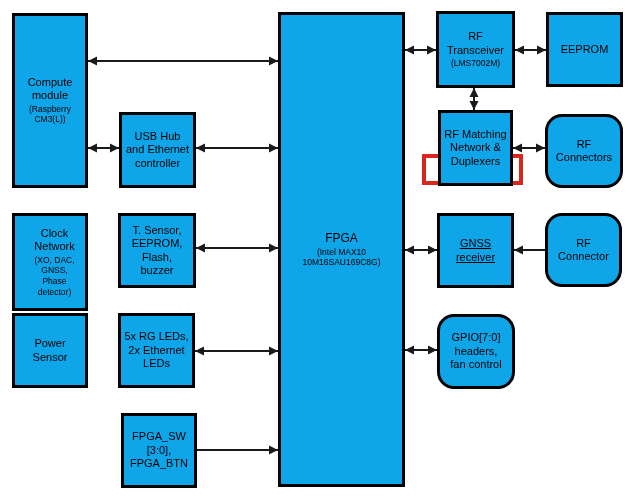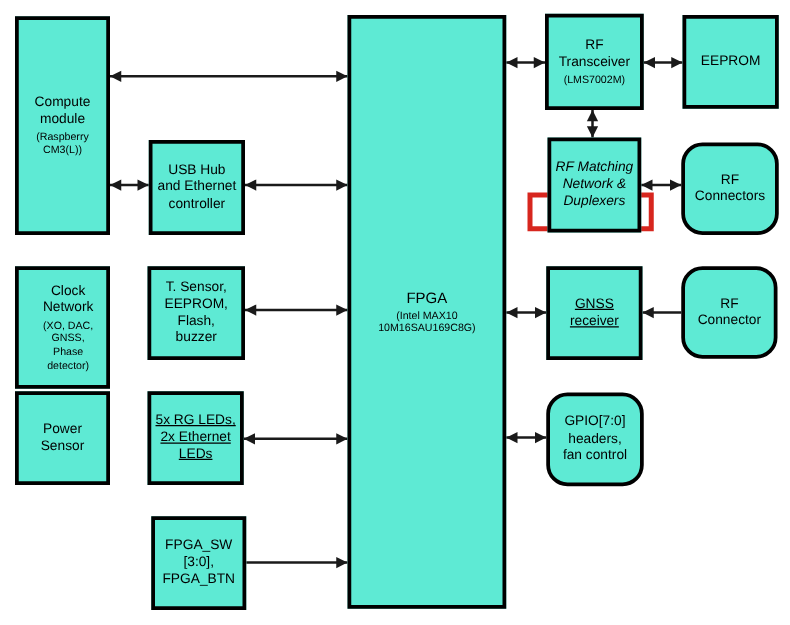--- a/index.html
+++ b/index.html
@@ -18,21 +18,21 @@
   #wires {
     position: absolute;
     left: 0;
     top: 0;
     pointer-events: none;
   }
   .block {
     position: absolute;
     box-sizing: border-box;
     border: 3px solid #000000;
-    background: #5eead4;
+    background: #0ea5e9;
     display: flex;
     flex-direction: column;
     justify-content: center;
     align-items: center;
     text-align: center;
     color: #000000;
     padding: 1px;
   }
   .block.rounded {
     border-radius: 17px;
@@ -123,21 +123,21 @@
     <div class="block" style="left: 118px; top: 213px; width: 78px; height: 75px; border-color: rgb(0, 0, 0);">
       <div class="label">T. Sensor,
 EEPROM,
 Flash,
 buzzer</div>
     </div>
     <div class="block" style="left: 12px; top: 313px; width: 76px; height: 75px; border-color: rgb(0, 0, 0);">
       <div class="label">Power
 Sensor</div>
     </div>
-    <div class="block" style="left: 118px; top: 313px; width: 77px; height: 75px; border-color: rgb(0, 0, 0); text-decoration: underline;">
+    <div class="block" style="left: 118px; top: 313px; width: 77px; height: 75px; border-color: rgb(0, 0, 0);">
       <div class="label">5x RG LEDs,
 2x Ethernet
 LEDs</div>
     </div>
     <div class="block" style="left: 121px; top: 413px; width: 76px; height: 75px; border-color: rgb(0, 0, 0);">
       <div class="label">FPGA_SW
 [3:0],
 FPGA_BTN</div>
     </div>
     <div class="block big" style="left: 278px; top: 12px; width: 127px; height: 475px; border-color: rgb(0, 0, 0);">
@@ -146,21 +146,21 @@
 10M16SAU169C8G)</div>
     </div>
     <div class="block" style="left: 436px; top: 11px; width: 79px; height: 77px; border-color: rgb(0, 0, 0);">
       <div class="label">RF
 Transceiver</div>
       <div class="sub">(LMS7002M)</div>
     </div>
     <div class="block" style="left: 546px; top: 12px; width: 77px; height: 75px; border-color: rgb(0, 0, 0);">
       <div class="label">EEPROM</div>
     </div>
-    <div class="block" style="left: 438px; top: 110px; width: 75px; height: 76px; border-color: rgb(0, 0, 0); font-style: italic;">
+    <div class="block" style="left: 438px; top: 110px; width: 75px; height: 76px; border-color: rgb(0, 0, 0);">
       <div class="label">RF Matching
 Network &amp;
 Duplexers</div>
     </div>
     <div class="block rounded" style="left: 545px; top: 114px; width: 78px; height: 74px; border-color: rgb(0, 0, 0);">
       <div class="label">RF
 Connectors</div>
     </div>
     <div class="block" style="left: 437px; top: 213px; width: 77px; height: 75px; border-color: rgb(0, 0, 0); text-decoration: underline;">
       <div class="label">GNSS

